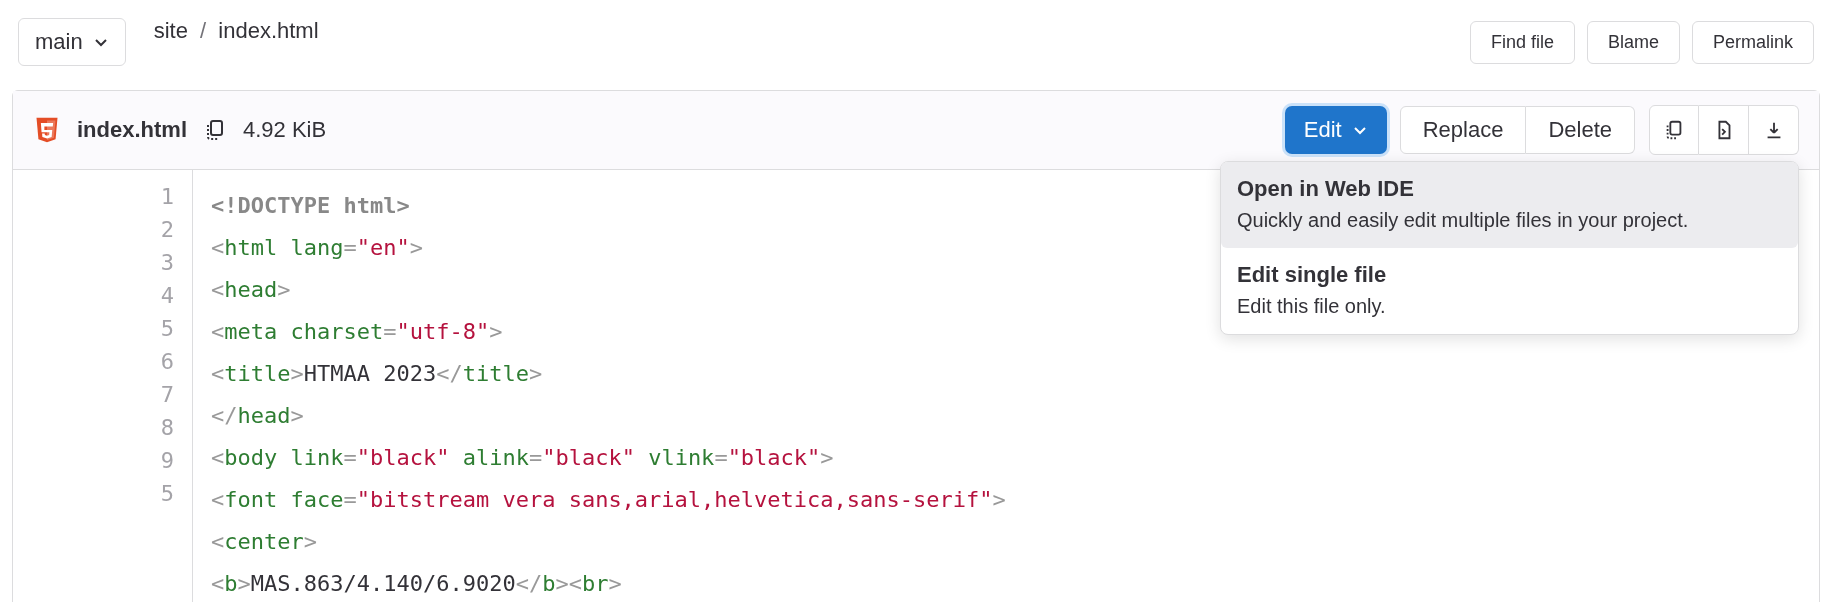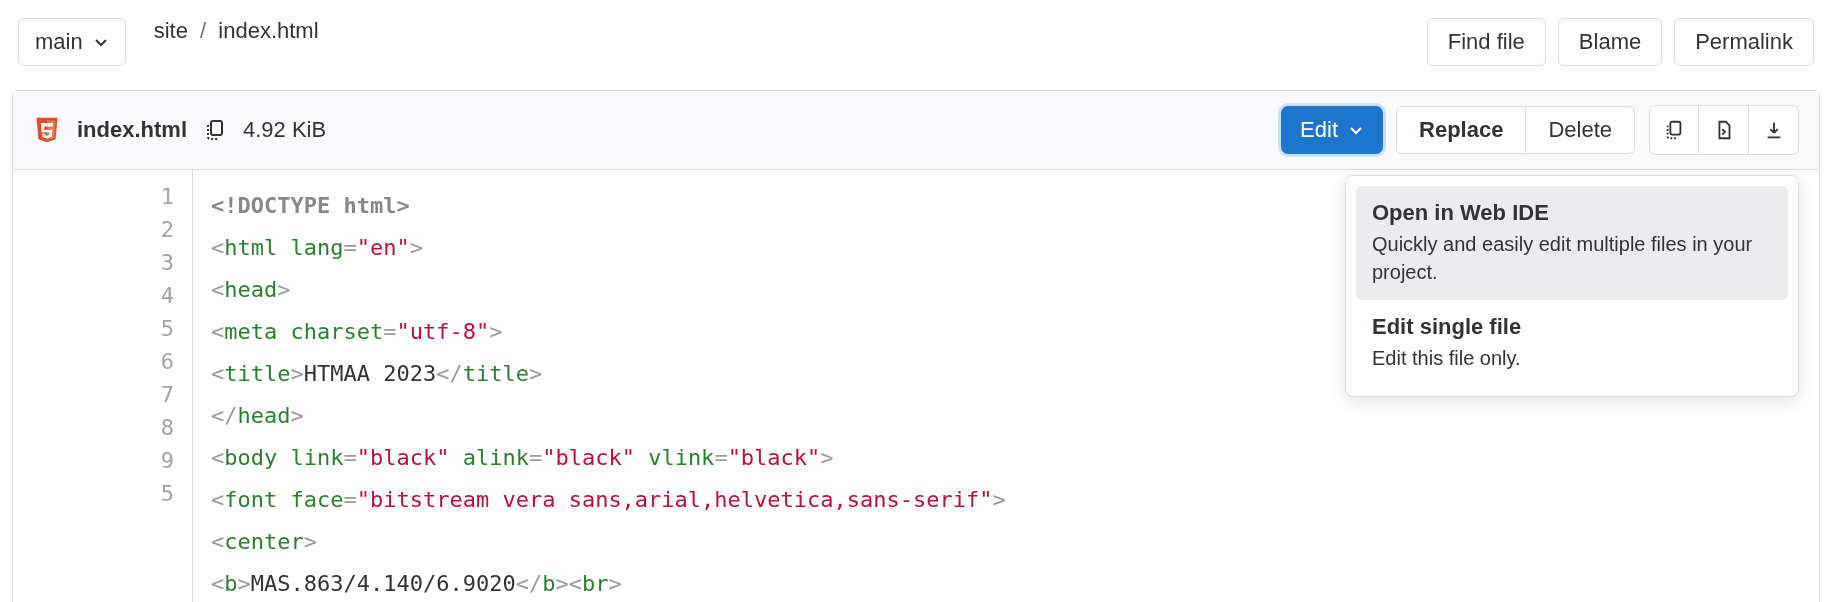--- a/index.html
+++ b/index.html
@@ -24,21 +24,21 @@
     border: 1px solid #dcdcde; border-radius: 6px;
     padding: 10px 16px; background: #fff;
     font-size: 22px; color: #333238; cursor: pointer;
   }
   .breadcrumb { font-size: 22px; color: #333238; }
   .breadcrumb .sep { color: #737278; margin: 0 6px; }
   .top-right { display: flex; gap: 12px; }
   .out-btn {
     border: 1px solid #dcdcde; border-radius: 6px;
     padding: 10px 20px; background: #fff;
-    font-size: 22px; color: #333238; cursor: pointer;
+    font-size: 18px; color: #333238; cursor: pointer;
   }
 
   .file-panel {
     border: 1px solid #dcdcde; border-radius: 6px;
     overflow: visible; margin-top: 4px;
   }
   .file-header {
     display: flex; align-items: center; justify-content: space-between;
     padding: 14px 20px; background: #fbfafd; border-bottom: 1px solid #dcdcde;
     position: relative;
@@ -54,39 +54,39 @@
     background: #1f75cb; color: #fff; border: none;
     padding: 10px 18px; border-radius: 6px; font-size: 22px;
     display: flex; align-items: center; gap: 10px; cursor: pointer;
     box-shadow: 0 0 0 1px #1f75cb, 0 0 0 4px #cbe2f9;
   }
   .btn-group { display: flex; }
   .seg-btn {
     border: 1px solid #dcdcde; background: #fff;
     padding: 10px 22px; font-size: 22px; color: #333238; cursor: pointer;
   }
-  .seg-btn:first-child { border-radius: 6px 0 0 6px; font-weight: bold; }
+  .seg-btn:first-child { border-radius: 6px 0 0 6px; }
   .seg-btn:last-child { border-radius: 0 6px 6px 0; border-left: none; }
   .icon-group { display: flex; }
   .icon-btn {
     border: 1px solid #dcdcde; background: #fff;
     width: 50px; height: 50px; display: flex; align-items: center; justify-content: center;
     cursor: pointer;
   }
   .icon-btn + .icon-btn { border-left: none; }
   .icon-btn:first-child { border-radius: 6px 0 0 6px; }
   .icon-btn:last-child { border-radius: 0 6px 6px 0; }
   .icon-btn svg { width: 22px; height: 22px; color: #333238; }
 
   .dropdown {
-    position: absolute; top: 84px; right: 20px;
-    width: 454px; background: #fff;
+    position: absolute; top: 70px; right: 20px;
+    width: 579px; background: #fff;
     border: 1px solid #dcdcde; border-radius: 8px;
     box-shadow: 0 4px 16px rgba(0,0,0,0.12);
-    padding: 10px; z-index: 10;
+    z-index: 10;
   }
   .dd-item { padding: 14px 16px; border-radius: 6px; cursor: pointer; }
   .dd-item.active { background: #ececef; }
   .dd-title { font-weight: 600; font-size: 22px; margin-bottom: 4px; }
   .dd-desc { font-size: 20px; color: #333238; line-height: 1.4; }
 
   .code-area { display: flex; font-family: ui-monospace, SFMono-Regular, "SF Mono", Menlo, Consolas, monospace; font-size: 22px; }
   .gutter {
     width: 180px; text-align: right; padding: 10px 18px 10px 0;
     color: #a4a3a8; border-right: 1px solid #dcdcde;

